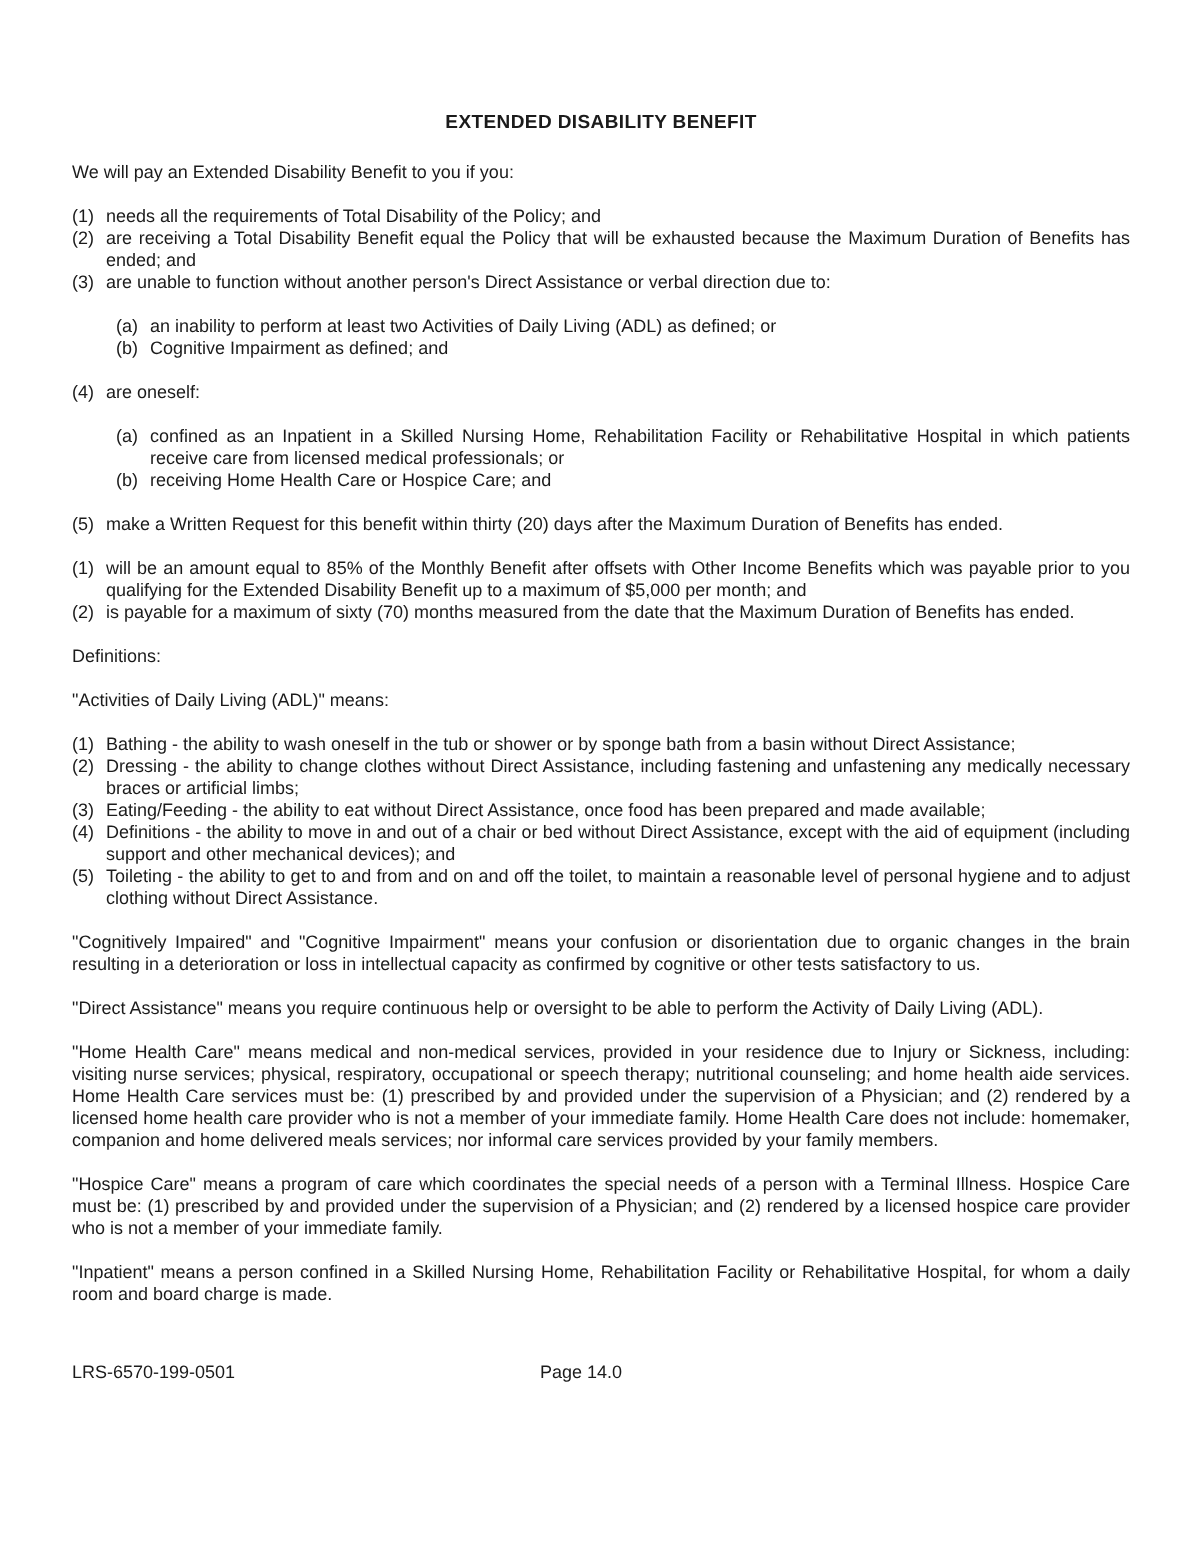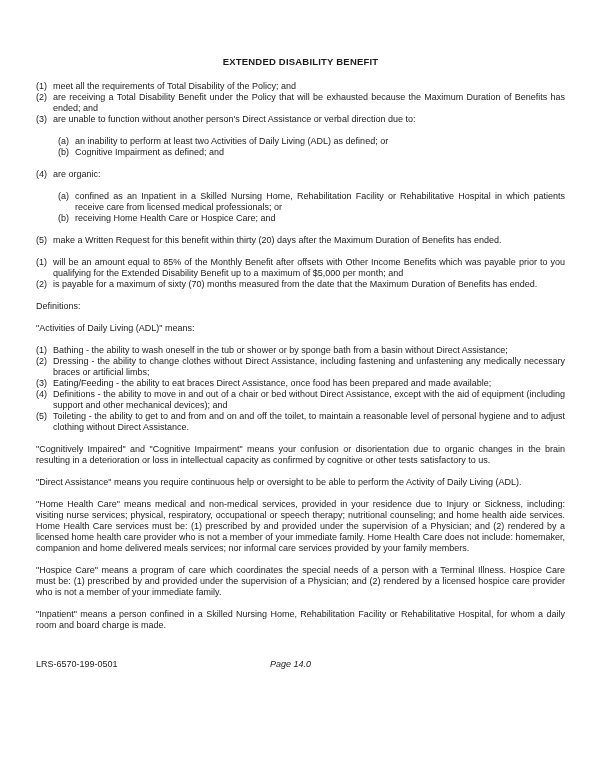--- a/index.html
+++ b/index.html
@@ -22,38 +22,39 @@
     margin-bottom: 14px;
   }
   .para { text-align: justify; margin-bottom: 11px; }
   .block { margin-bottom: 11px; }
   .li { display: flex; }
   .li .num { flex: 0 0 17px; }
   .li .txt { flex: 1 1 auto; text-align: justify; }
   .sub { padding-left: 22px; }
   .bold { font-weight: normal; }
   .footer { margin-top: 28px; position: relative; }
-  .footer .pg { position: absolute; left: 234px; top: 0; font-style: italic; }
+  .footer .pg { position: absolute; left: 234px; top: 0; }
 </style>
 </head>
 <body>
 
 <div class="page">
 
   <div class="title">EXTENDED DISABILITY BENEFIT</div>
 
+  <p class="para">We will pay an Extended Disability Benefit to you if you:</p>
 
   <div class="block">
     <div class="li">
       <span class="num">(1)</span>
-      <span class="txt">meet all the requirements of Total Disability of the Policy; and</span>
+      <span class="txt">needs all the requirements of Total Disability of the Policy; and</span>
     </div>
     <div class="li">
       <span class="num">(2)</span>
-      <span class="txt">are receiving a Total Disability Benefit under the Policy that will be exhausted because the Maximum Duration of Benefits has ended; and</span>
+      <span class="txt">are receiving a Total Disability Benefit equal the Policy that will be exhausted because the Maximum Duration of Benefits has ended; and</span>
     </div>
     <div class="li">
       <span class="num">(3)</span>
       <span class="txt">are unable to function without another person's Direct Assistance or verbal direction due to:</span>
     </div>
   </div>
 
   <div class="block sub">
     <div class="li">
       <span class="num">(a)</span>
@@ -61,21 +62,21 @@
     </div>
     <div class="li">
       <span class="num">(b)</span>
       <span class="txt">Cognitive Impairment as defined; and</span>
     </div>
   </div>
 
   <div class="block">
     <div class="li">
       <span class="num">(4)</span>
-      <span class="txt">are organic:</span>
+      <span class="txt">are oneself:</span>
     </div>
   </div>
 
   <div class="block sub">
     <div class="li">
       <span class="num">(a)</span>
       <span class="txt">confined as an Inpatient in a Skilled Nursing Home, Rehabilitation Facility or Rehabilitative Hospital in which patients receive care from licensed medical professionals; or</span>
     </div>
     <div class="li">
       <span class="num">(b)</span>
@@ -110,21 +111,21 @@
     <div class="li">
       <span class="num">(1)</span>
       <span class="txt">Bathing - the ability to wash oneself in the tub or shower or by sponge bath from a basin without Direct Assistance;</span>
     </div>
     <div class="li">
       <span class="num">(2)</span>
       <span class="txt">Dressing - the ability to change clothes without Direct Assistance, including fastening and unfastening any medically necessary braces or artificial limbs;</span>
     </div>
     <div class="li">
       <span class="num">(3)</span>
-      <span class="txt">Eating/Feeding - the ability to eat braces Direct Assistance, once food has been prepared and made available;</span>
+      <span class="txt">Eating/Feeding - the ability to eat without Direct Assistance, once food has been prepared and made available;</span>
     </div>
     <div class="li">
       <span class="num">(4)</span>
       <span class="txt">Definitions - the ability to move in and out of a chair or bed without Direct Assistance, except with the aid of equipment (including support and other mechanical devices); and</span>
     </div>
     <div class="li">
       <span class="num">(5)</span>
       <span class="txt">Toileting - the ability to get to and from and on and off the toilet, to maintain a reasonable level of personal hygiene and to adjust clothing without Direct Assistance.</span>
     </div>
   </div>

